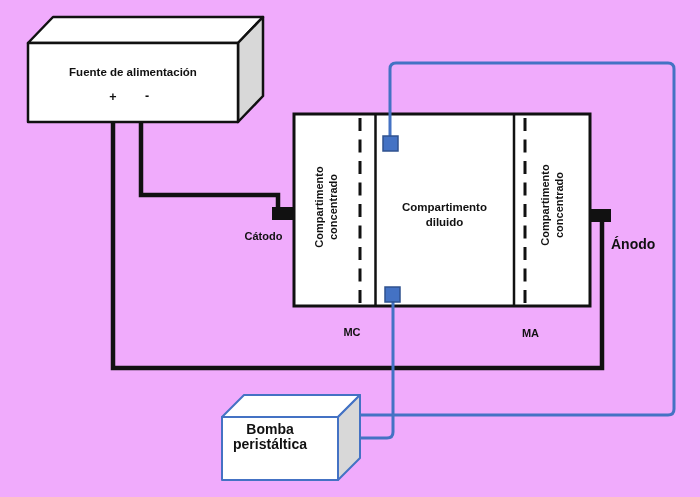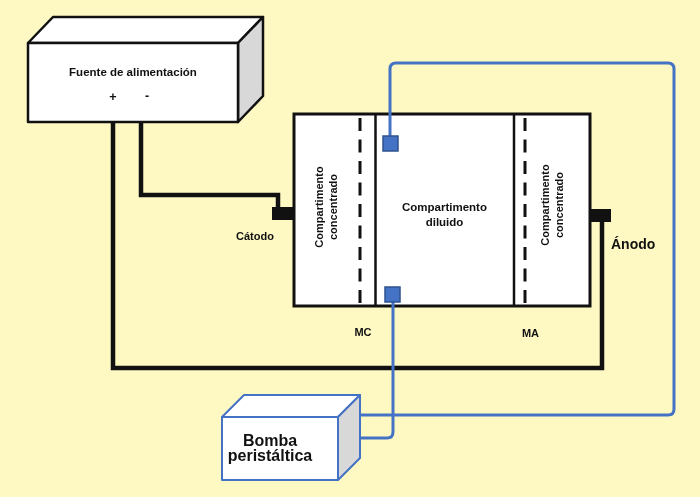--- a/index.html
+++ b/index.html
@@ -1,17 +1,17 @@
 <!DOCTYPE html>
 <html style="--blue: #4472C4; --blue-dark: #2F528F; --gray-face: #D8D8D8; --ink: #111111;"><head>
 <meta charset="utf-8">
 <style>
   html,body{margin:0;padding:0;background:#fff;}
   #canvas{
-    position:relative;width:700px;height:497px;background:#fef9c3;overflow:hidden;
+    position:relative;width:700px;height:497px;background:#f0abfc;overflow:hidden;
     font-family:"Liberation Sans",sans-serif;
   }
   #wiring{position:absolute;left:0;top:0;width:700px;height:497px;}
 
   
   .black-wire{stroke:var(--ink);stroke-width:4.5;fill:none;stroke-linejoin:miter;}
   .cell-outline{fill:#fff;stroke:var(--ink);stroke-width:3;}
   .cell-inner{stroke:var(--ink);stroke-width:2.5;fill:none;}
   .membrane-dash{stroke:var(--ink);stroke-width:3;fill:none;stroke-dasharray:13 8.5;}
   .electrode-tab{fill:var(--ink);stroke:none;}
@@ -20,30 +20,30 @@
   .psu-face{stroke:var(--ink);stroke-width:2.5;stroke-linejoin:round;fill:#fff;}
   .psu-face.side{fill:var(--gray-face);}
   .pump-face{stroke:var(--blue);stroke-width:2;stroke-linejoin:round;fill:#fff;}
   .pump-face.side{fill:var(--gray-face);}
 
   
   .lbl{position:absolute;color:var(--ink);font-weight:bold;white-space:nowrap;}
   .psu-label{left:33px;top:66px;width:200px;text-align:center;font-size:11.5px;}
   .psu-plus{left:104px;top:90px;width:18px;text-align:center;font-size:12.5px;}
   .psu-minus{left:138px;top:89px;width:18px;text-align:center;font-size:12.5px;}
-  .cathode-label{left:236px;top:230px;width:55px;text-align:left;font-size:11px;}
+  .cathode-label{left:236px;top:230px;width:55px;text-align:center;font-size:11px;}
   .anode-label{left:611px;top:236px;width:60px;text-align:left;font-size:14px;}
-  .mc-label{left:346px;top:326px;width:34px;text-align:center;font-size:11px;}
+  .mc-label{left:335px;top:326px;width:34px;text-align:center;font-size:11px;}
   .ma-label{left:505px;top:327px;width:34px;text-align:right;font-size:11px;}
   .comp-center{left:394px;top:200px;width:101px;text-align:center;font-size:11.5px;line-height:14.5px;white-space:normal;}
   .comp-rotated{width:130px;height:30px;text-align:center;font-size:11px;line-height:13.5px;
     transform:rotate(-90deg);transform-origin:center center;white-space:normal;}
   .comp-left{left:263px;top:192px;}
   .comp-right{left:489px;top:190px;}
-  .pump-label{left:224px;top:434px;width:92px;text-align:center;font-size:16px;line-height:14.5px;white-space:normal;}
+  .pump-label{left:224px;top:422px;width:92px;text-align:center;font-size:14px;line-height:14.5px;white-space:normal;}
 </style>
 </head>
 <body>
 
 <div id="canvas">
 
   <svg id="wiring" viewBox="0 0 700 497">
 
     <rect class="cell-outline" x="294" y="114" width="296" height="192"></rect>
     <line class="cell-inner" x1="375.5" y1="114" x2="375.5" y2="306"></line>

